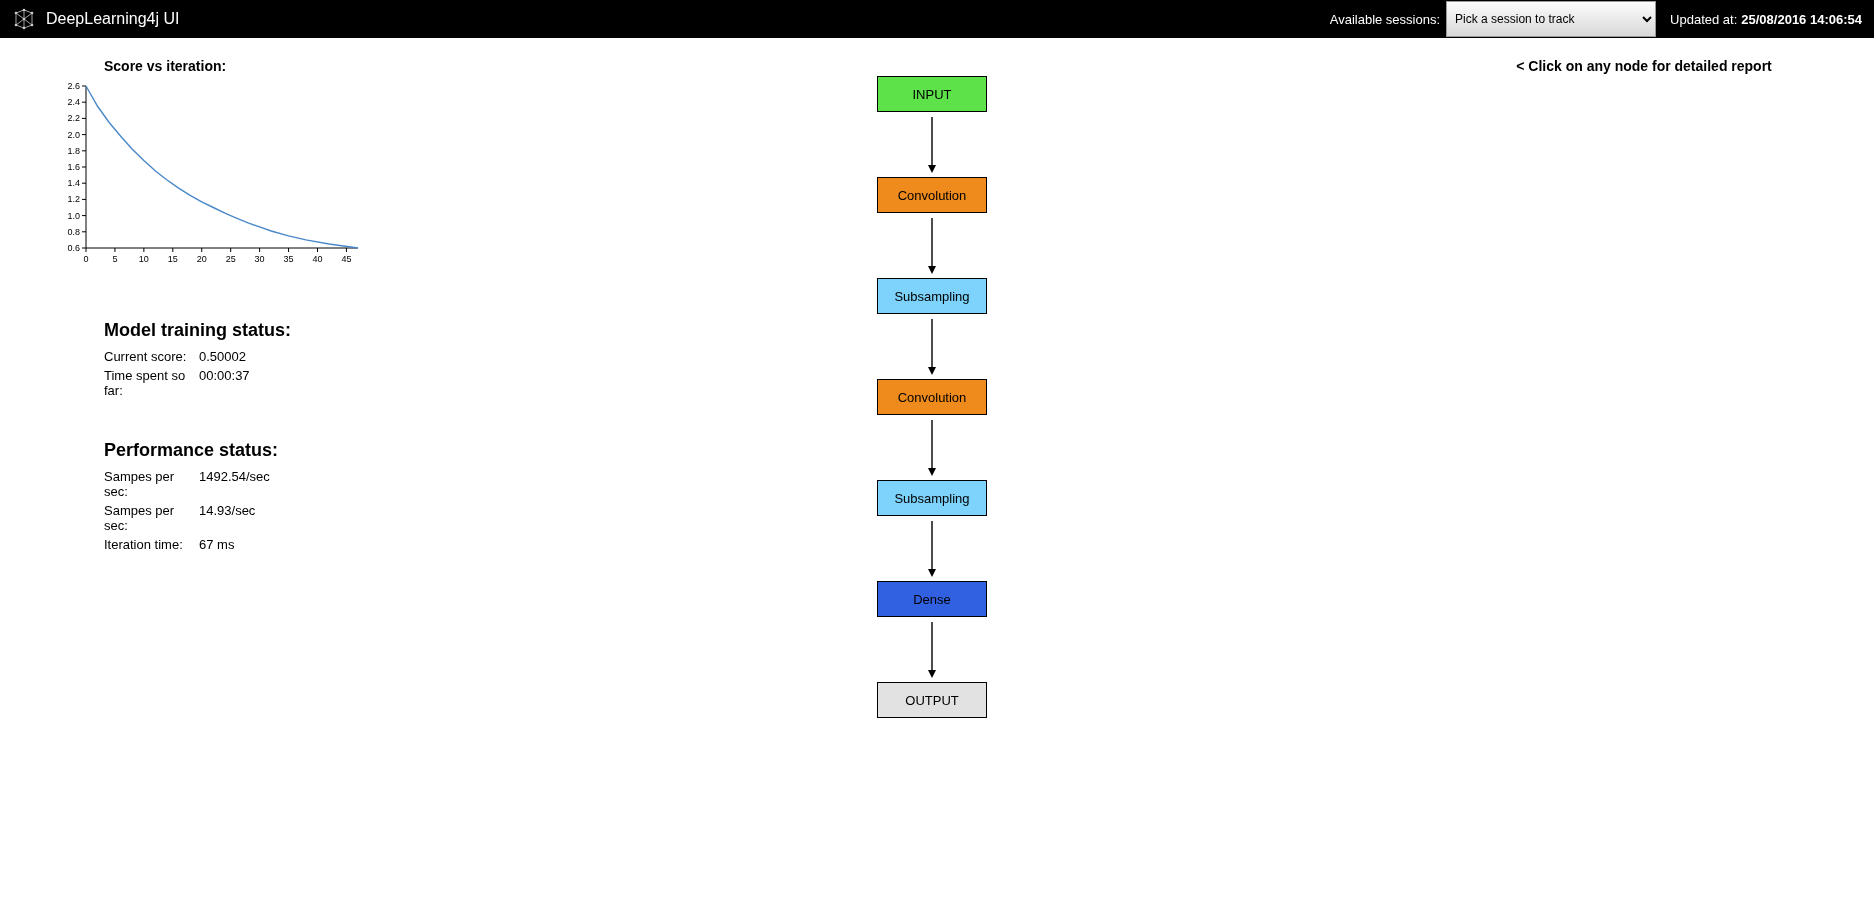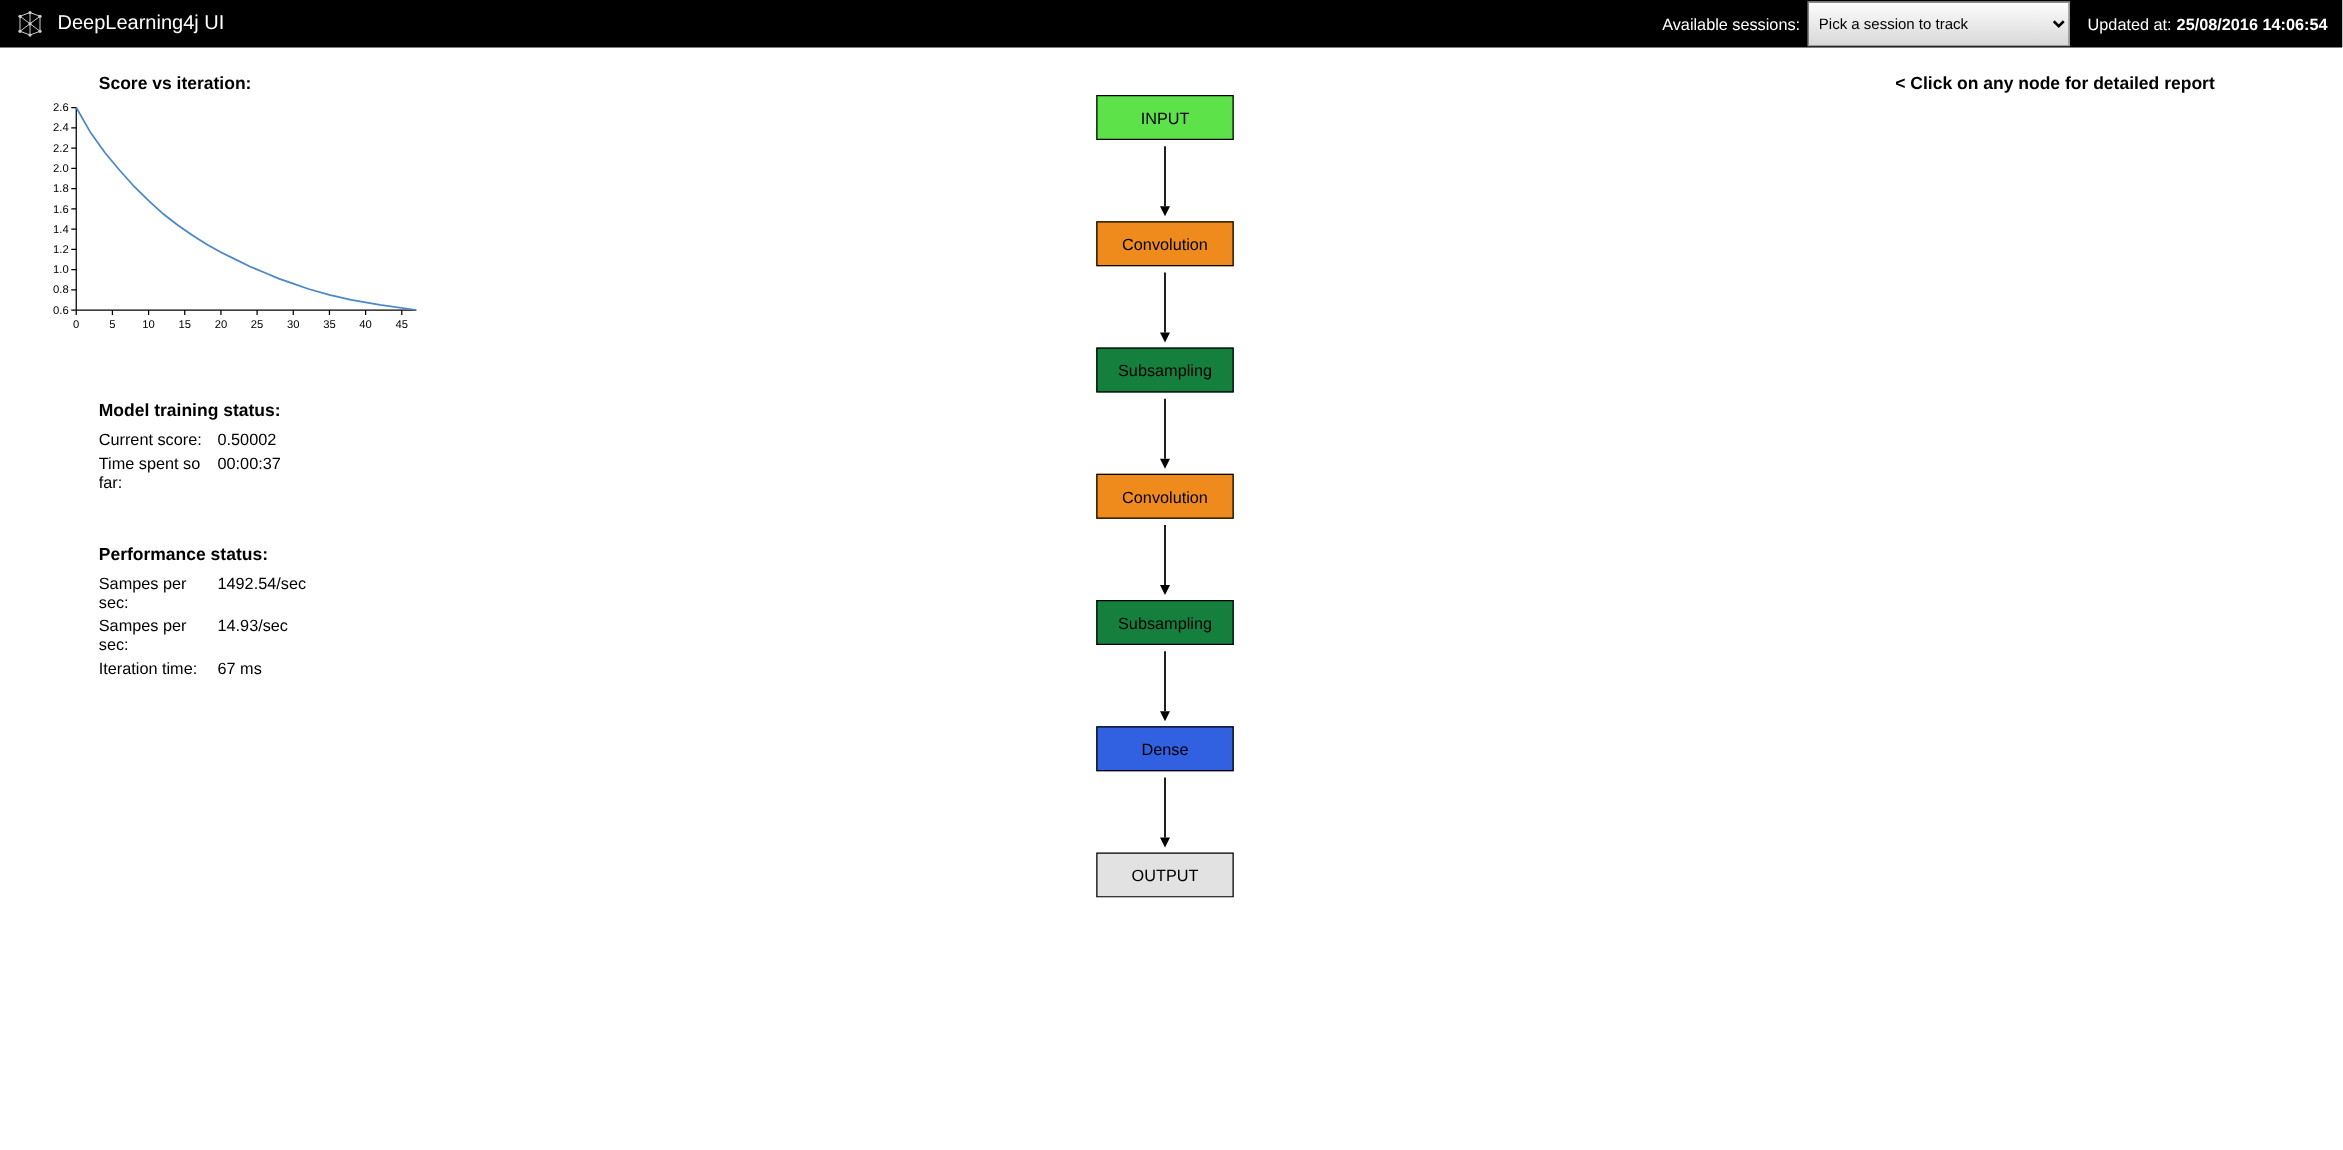--- a/index.html
+++ b/index.html
@@ -35,28 +35,28 @@
 
   .main {
     display: flex;
     align-items: flex-start;
     padding-top: 20px;
   }
   
   
   .left-col {
     width: 420px;
-    padding-left: 19px;
+    padding-left: 44px;
   }
   .chart-title { font-weight: bold; font-size: 14px; margin-left: 60px; margin-bottom: 6px; }
   .chart-box { position: relative; width: 320px; height: 190px; margin-left: 0; }
   .chart-box svg { position: absolute; top: 0; left: 0; }
   
   .status-section { margin-left: 60px; margin-top: 50px; }
-  .status-section h3 { font-size: 14px; font-weight: bold; margin-bottom: 6px; }
+  .status-section h3 { font-size: 18px; font-weight: bold; margin-bottom: 6px; }
   .status-section table { font-size: 13px; border-collapse: collapse; }
   .status-section td { padding: 2px 0; vertical-align: top; }
   .status-section td.lbl { width: 95px; }
   .status-section.perf td.lbl { width: 95px; }
   .status-section + .status-section { margin-top: 40px; }
 
   
   .center-col {
     flex: 1;
     display: flex;
@@ -70,21 +70,21 @@
     border: 1px solid #000;
     display: flex;
     align-items: center;
     justify-content: center;
     font-size: 13px;
     cursor: pointer;
     text-align: center;
   }
   .node.input   { background: #5de24a; }
   .node.conv    { background: #ef8b1d; }
-  .node.subsamp { background: #15803d; }
+  .node.subsamp { background: #7dd3fc; }
   .node.dense   { background: #3160e0; }
   .node.output  { background: #e2e2e2; }
   .arrow-wrap {
     height: 65px;
     display: flex;
     align-items: center;
     justify-content: center;
   }
   .arrow-wrap svg { display: block; }
 

